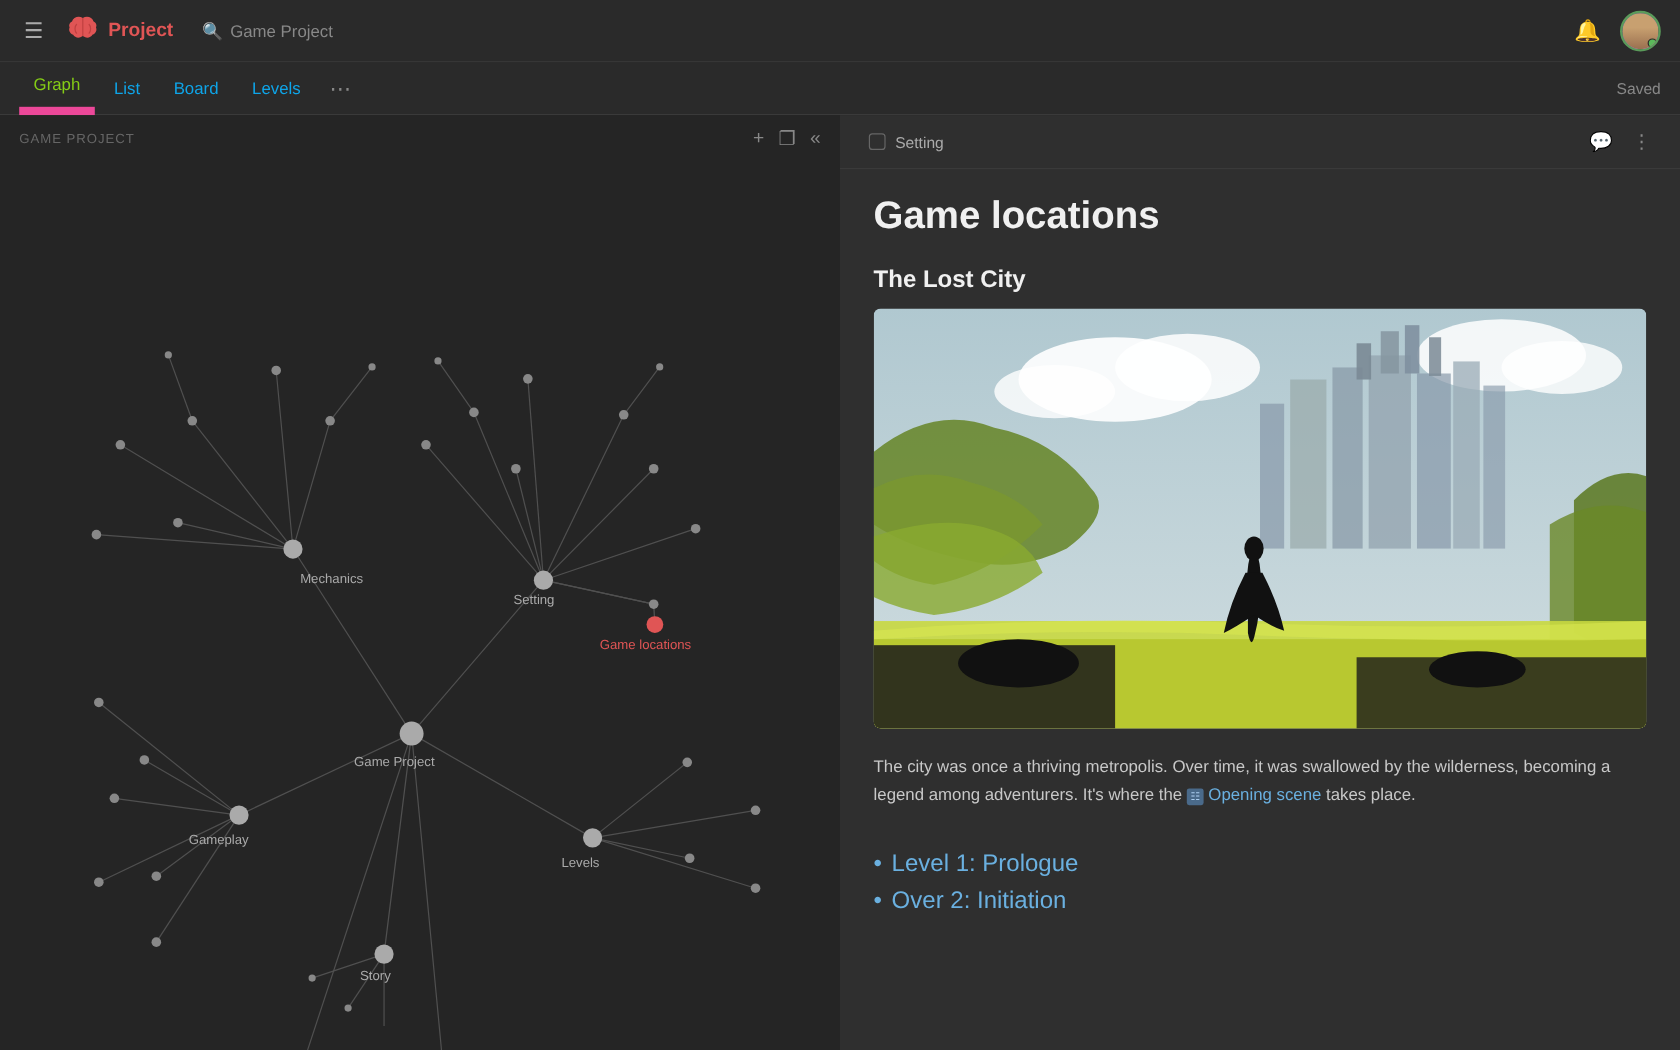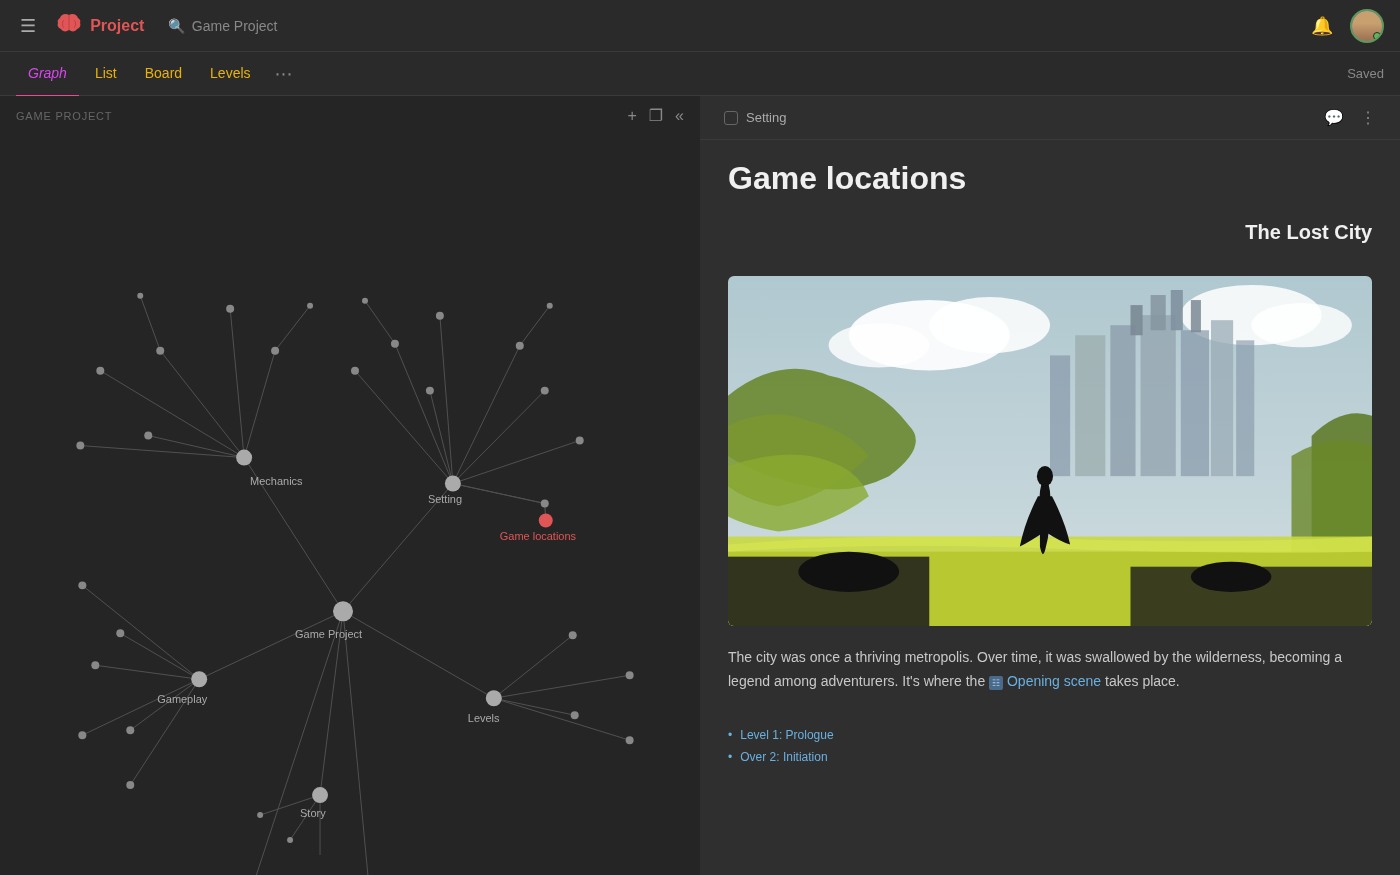--- a/index.html
+++ b/index.html
@@ -103,28 +103,27 @@
       border-bottom: 1px solid #3a3a3a;
       gap: 4px;
     }
     .tab {
       padding: 0 12px;
       height: 44px;
       display: flex;
       align-items: center;
       font-size: 14px;
       cursor: pointer;
-      color: #eab308;
+      color: #0ea5e9;
       border-bottom: 2px solid transparent;
       position: relative;
     }
     .tab.active {
-      color: #d946ef;
-      border-bottom: 1px solid #ec4899;
-      font-style: italic;
+      color: #84cc16;
+      border-bottom: 7px solid #ec4899;
     }
     .tab-more {
       color: #888;
       cursor: pointer;
       padding: 0 8px;
       font-size: 18px;
     }
     .saved-label {
       margin-left: auto;
       color: #888;
@@ -222,22 +221,21 @@
     .doc-title {
       font-size: 32px;
       font-weight: 700;
       color: #f0f0f0;
       margin-bottom: 24px;
     }
     .doc-h2 {
       font-size: 20px;
       font-weight: 600;
       color: #f0f0f0;
-      margin-bottom: 32px;
-      text-align: right;
+      margin-bottom: 12px;
     }
     .doc-image {
       width: 100%;
       height: 350px;
       border-radius: 6px;
       margin-bottom: 20px;
       overflow: hidden;
       position: relative;
     }
     .doc-text {
@@ -270,21 +268,21 @@
       font-weight: 600;
       color: #f0f0f0;
       margin-bottom: 12px;
     }
     .doc-list {
       list-style: none;
       padding: 0;
     }
     .doc-list li {
       padding: 4px 0;
-      font-size: 12px;
+      font-size: 20px;
       display: flex;
       align-items: flex-start;
       gap: 8px;
     }
     .doc-list li::before {
       content: '•';
       color: #6ab0e0;
     }
     .doc-list li a {
       color: #6ab0e0;

